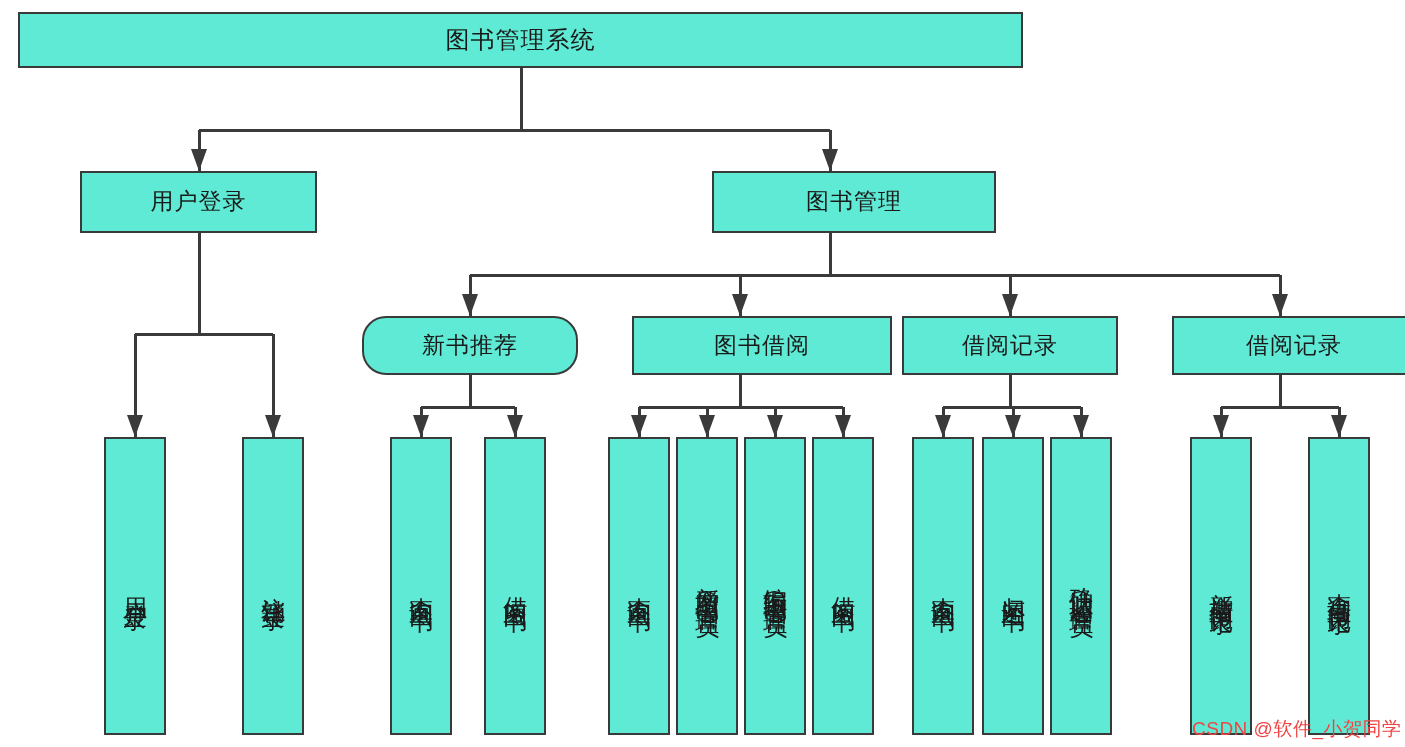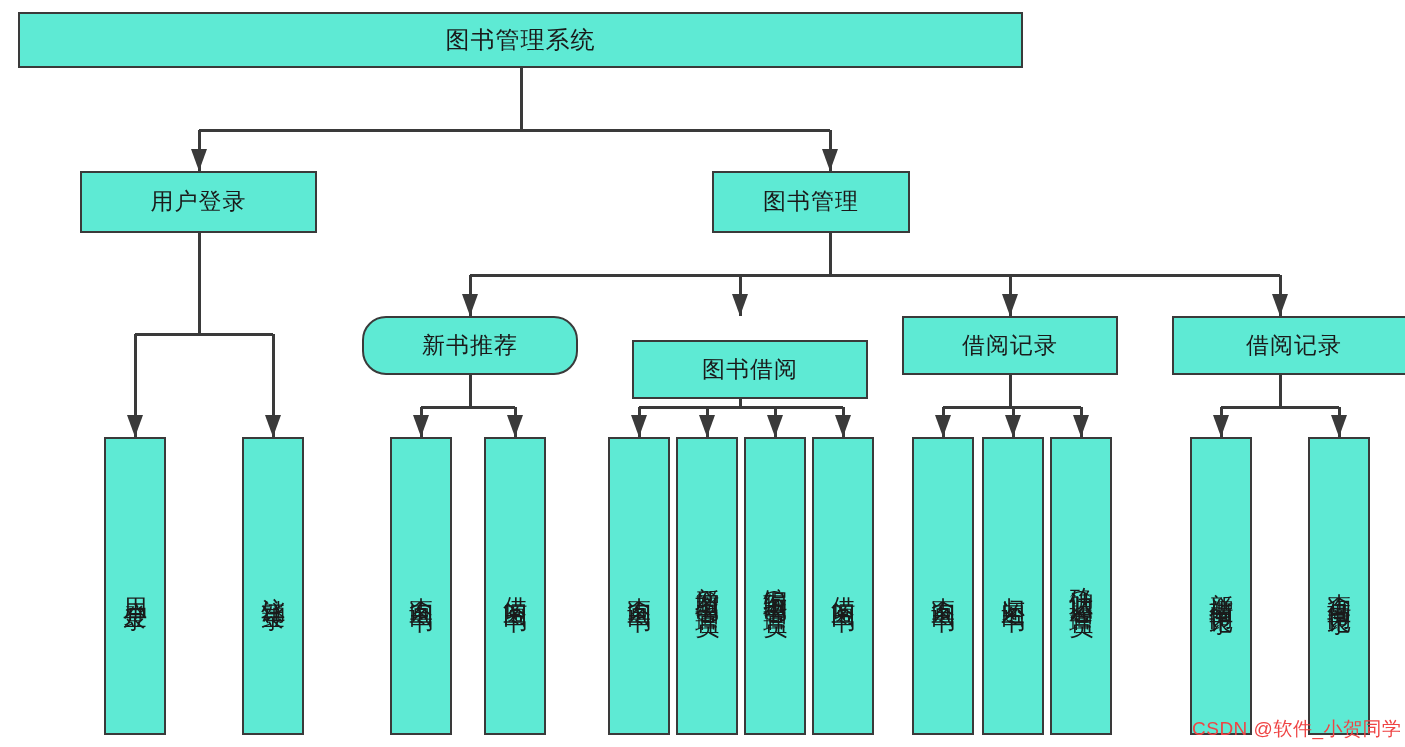--- a/index.html
+++ b/index.html
@@ -129,27 +129,27 @@
       <line x1="1339" y1="407" x2="1339" y2="437" stroke="#3a3a3a" stroke-width="3" shape-rendering="crispEdges"></line>
       <polygon points="1331,415 1347,415 1339,437" fill="#3a3a3a"></polygon>
     </svg>
   <div id="node-layer">
       <div class="node horizontal" id="root-node" style="left: 18px; top: 12px; width: 1005px; height: 56px;">
         <span class="node-label">图书管理系统</span>
       </div>
       <div class="node horizontal" id="user-login" style="left: 80px; top: 171px; width: 237px; height: 62px;">
         <span class="node-label">用户登录</span>
       </div>
-      <div class="node horizontal" id="book-manage" style="left: 712px; top: 171px; width: 198px; height: 62px;">
+      <div class="node horizontal" id="book-manage" style="left: 712px; top: 171px; width: 284px; height: 62px;">
         <span class="node-label">图书管理</span>
       </div>
       <div class="node horizontal" id="new-book-rec" style="left: 362px; top: 316px; width: 216px; height: 59px; border-radius: 24px;">
         <span class="node-label">新书推荐</span>
       </div>
-      <div class="node horizontal" id="book-borrow" style="left: 632px; top: 316px; width: 236px; height: 59px; margin-top: 24px;">
+      <div class="node horizontal" id="book-borrow" style="left: 632px; top: 316px; width: 260px; height: 59px;">
         <span class="node-label">图书借阅</span>
       </div>
       <div class="node horizontal" id="current-borrow" style="left: 902px; top: 316px; width: 216px; height: 59px;">
         <span class="node-label">借阅记录</span>
       </div>
       <div class="node horizontal" id="borrow-record" style="left: 1172px; top: 316px; width: 244px; height: 59px;">
         <span class="node-label">借阅记录</span>
       </div>
       <div class="node vertical" id="leaf-user-login" style="left: 104px; top: 437px; width: 62px; height: 298px;">
         <span class="node-label">用户登录</span>

